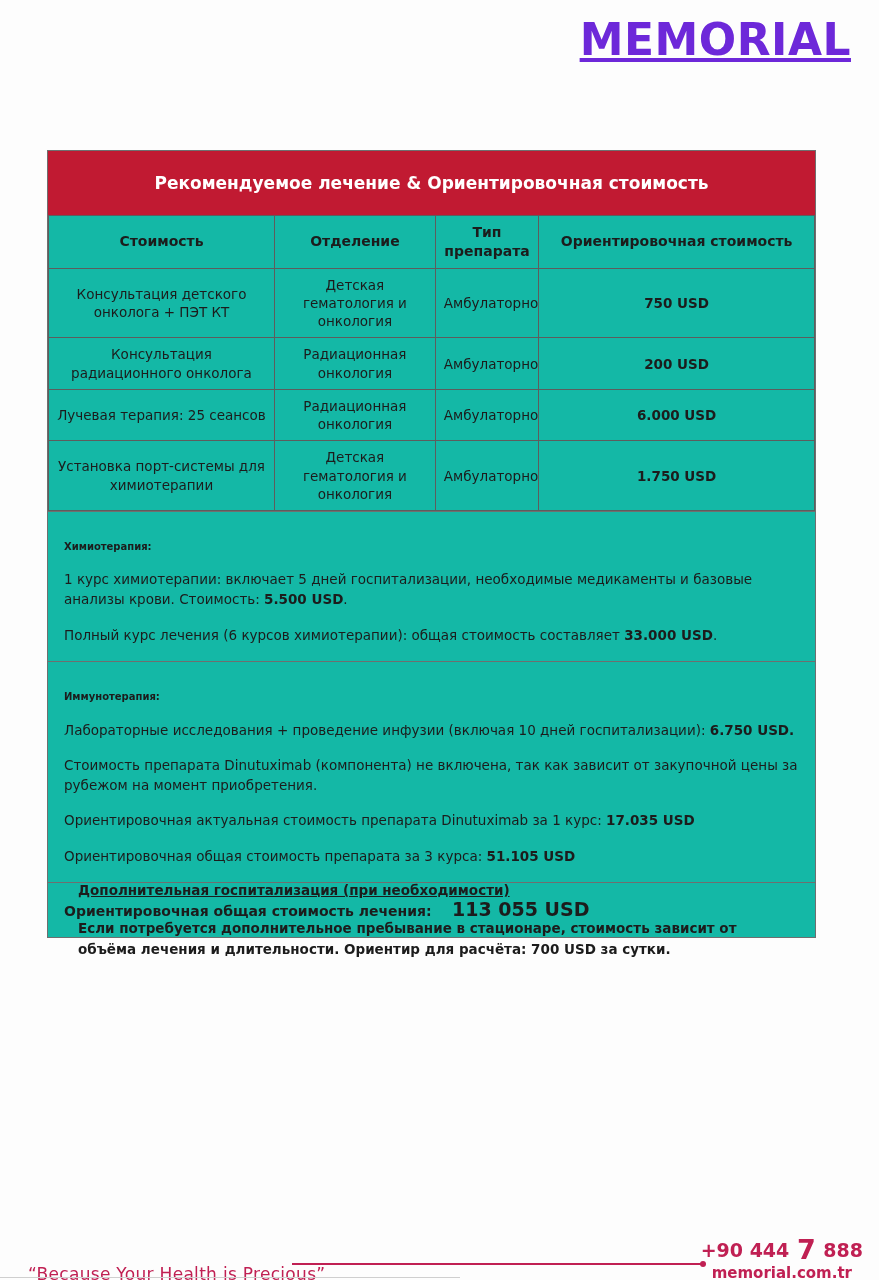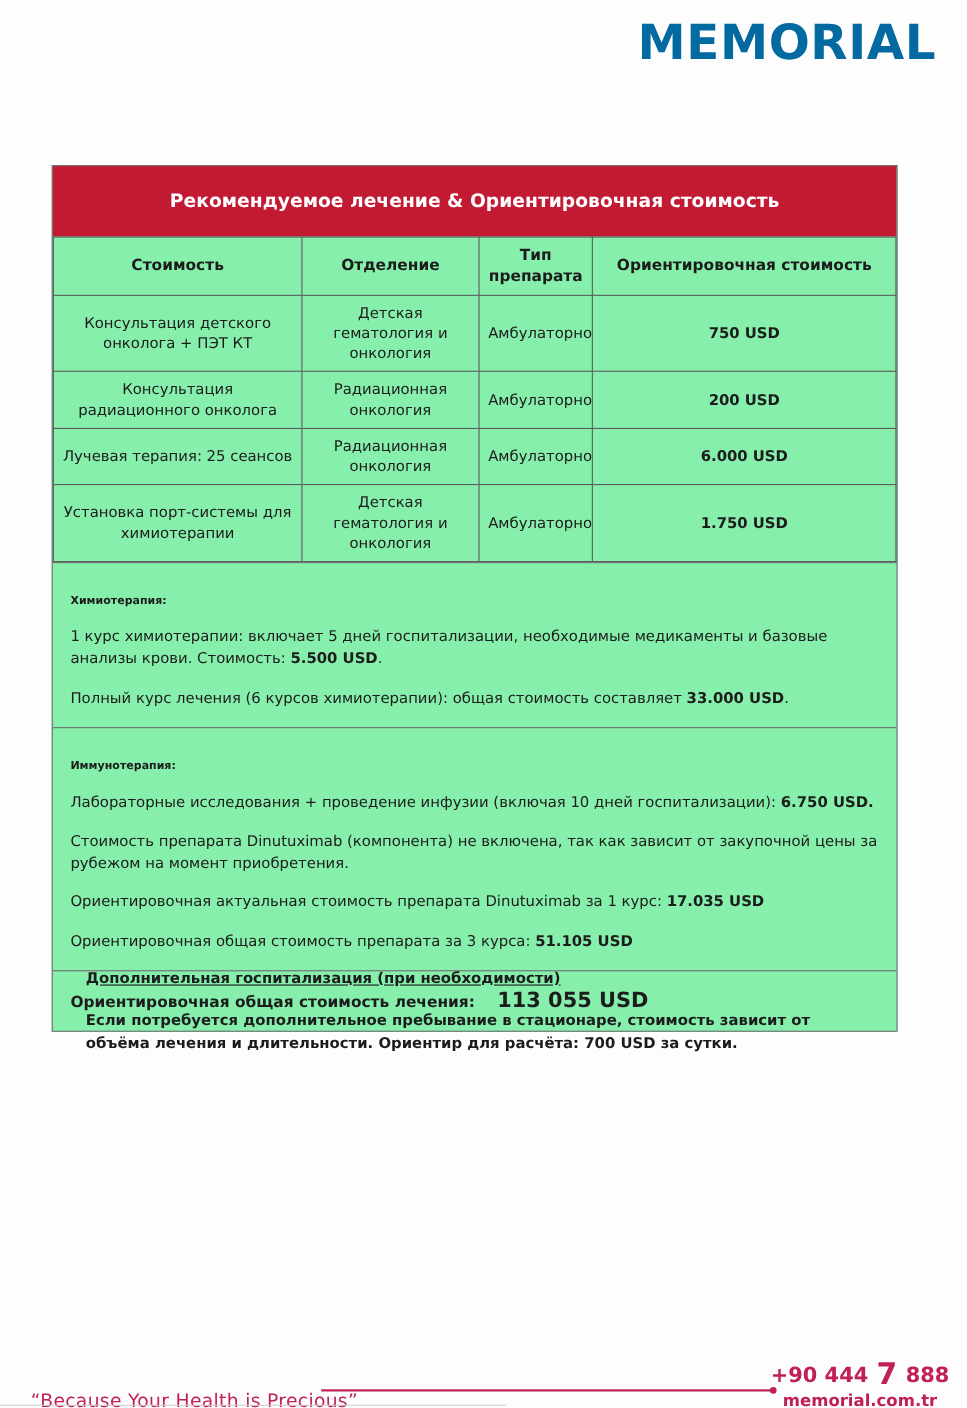--- a/index.html
+++ b/index.html
@@ -10,27 +10,28 @@
     margin: 0 auto;
     background: #fdfdfd;
     font-family: "DejaVu Sans", "Liberation Sans", sans-serif;
     color: #1c1c1c;
     overflow: hidden;
   }
   
   .logo {
     position: absolute; top: 14px; right: 28px;
     font-size: 44px; font-weight: bold; letter-spacing: 0.5px;
-    color: #0369a1;
+    color: #6d28d9;
+    text-decoration: underline;
   }
   
   .doc {
     position: absolute; left: 47px; top: 150px; width: 769px;
     border: 1px solid #6f6f6f;
-    background: #86efac;
+    background: #14b8a6;
   }
   .banner {
     background: #c11a32; color: #ffffff;
     font-weight: bold; font-size: 17px;
     text-align: center; padding: 22px 10px;
   }
   table.cost-table { width: 100%; border-collapse: collapse; table-layout: fixed; }
   .cost-table th, .cost-table td {
     border: 1px solid #5d5d5d;
     text-align: center; vertical-align: middle;

